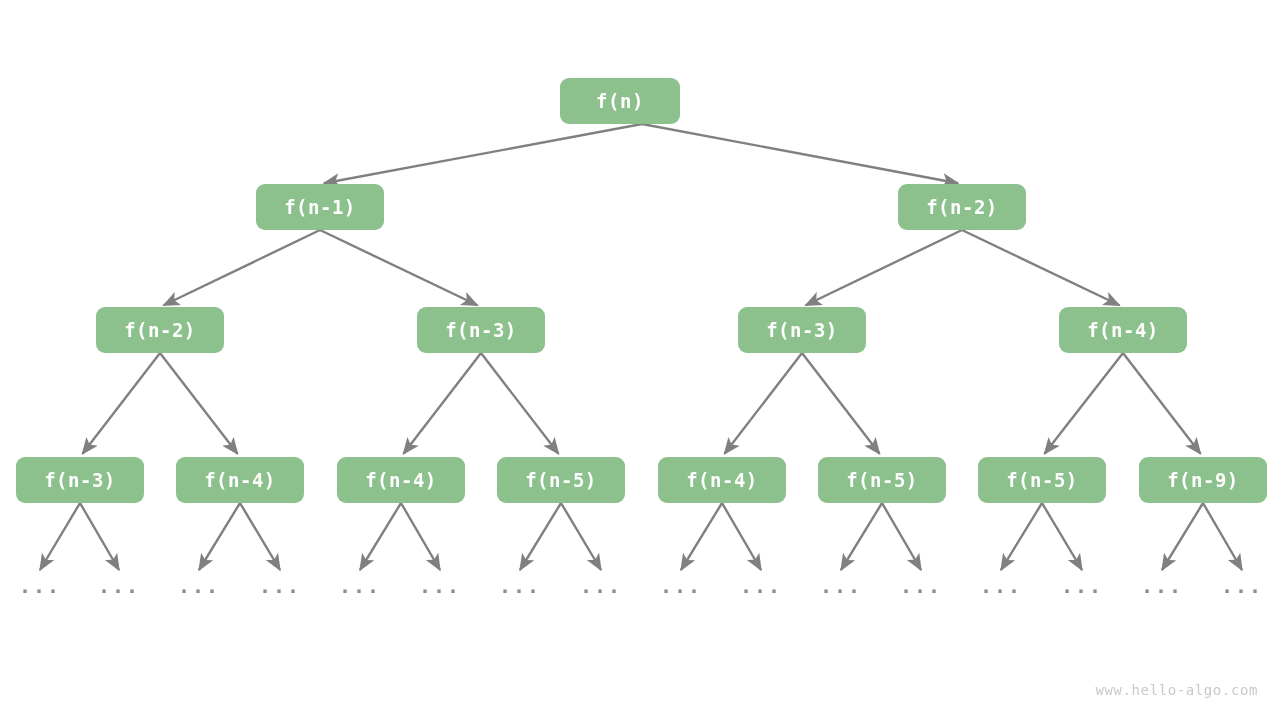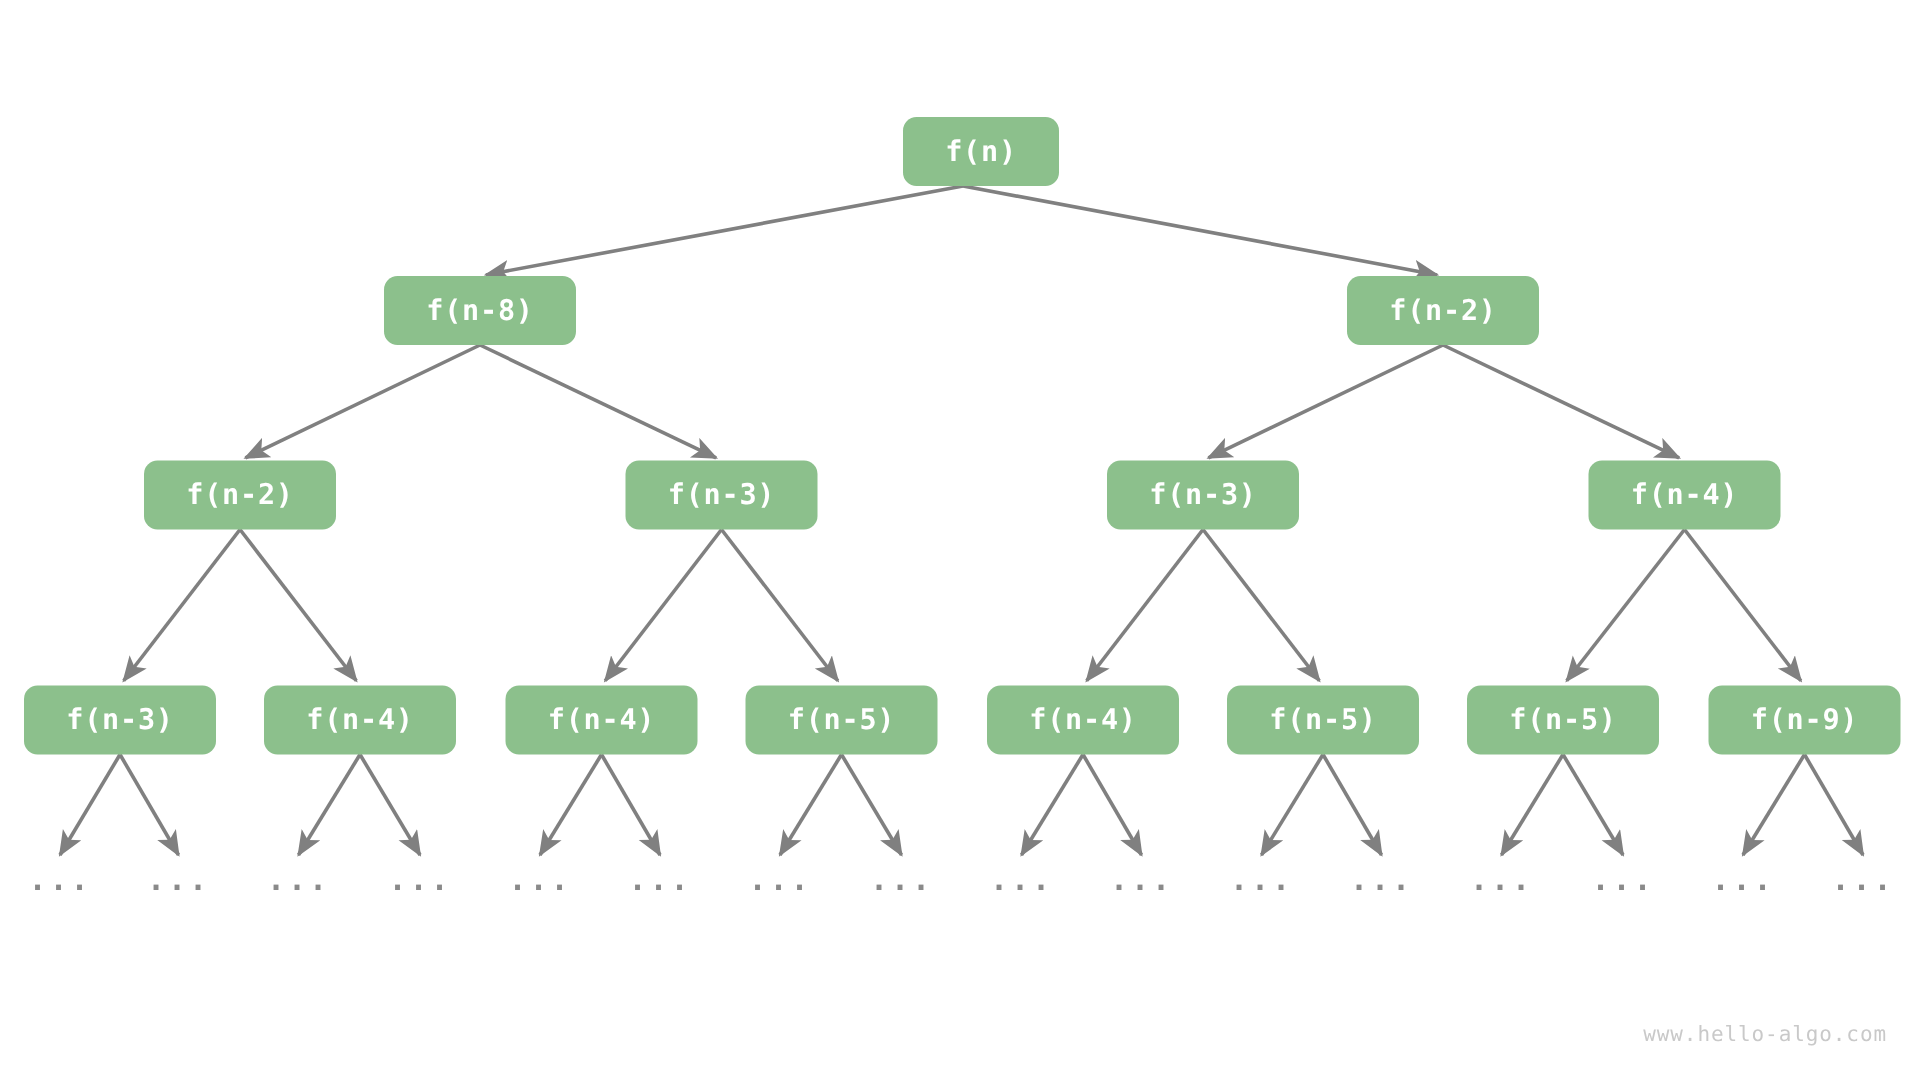--- a/index.html
+++ b/index.html
@@ -103,22 +103,22 @@
         <line x1="722" y1="503" x2="761" y2="570" stroke="#808080" stroke-width="2.4" marker-end="url(#arrow)"></line>
         <line x1="882" y1="503" x2="841" y2="570" stroke="#808080" stroke-width="2.4" marker-end="url(#arrow)"></line>
         <line x1="882" y1="503" x2="921" y2="570" stroke="#808080" stroke-width="2.4" marker-end="url(#arrow)"></line>
         <line x1="1042" y1="503" x2="1001" y2="570" stroke="#808080" stroke-width="2.4" marker-end="url(#arrow)"></line>
         <line x1="1042" y1="503" x2="1082" y2="570" stroke="#808080" stroke-width="2.4" marker-end="url(#arrow)"></line>
         <line x1="1203" y1="503" x2="1162" y2="570" stroke="#808080" stroke-width="2.4" marker-end="url(#arrow)"></line>
         <line x1="1203" y1="503" x2="1242" y2="570" stroke="#808080" stroke-width="2.4" marker-end="url(#arrow)"></line>
       </g>
   </svg>
   <div id="nodes-group">
-      <div class="node" style="left: 602px; top: 78px; width: 104px; height: 46px; background: rgb(140, 192, 140); color: rgb(255, 255, 255);">f(n)</div>
-      <div class="node" style="left: 256px; top: 184px; width: 128px; height: 46px; background: rgb(140, 192, 140); color: rgb(255, 255, 255);">f(n-8)</div>
+      <div class="node" style="left: 560px; top: 78px; width: 120px; height: 46px; background: rgb(140, 192, 140); color: rgb(255, 255, 255);">f(n)</div>
+      <div class="node" style="left: 256px; top: 184px; width: 128px; height: 46px; background: rgb(140, 192, 140); color: rgb(255, 255, 255);">f(n-1)</div>
       <div class="node" style="left: 898px; top: 184px; width: 128px; height: 46px; background: rgb(140, 192, 140); color: rgb(255, 255, 255);">f(n-2)</div>
       <div class="node" style="left: 96px; top: 307px; width: 128px; height: 46px; background: rgb(140, 192, 140); color: rgb(255, 255, 255);">f(n-2)</div>
       <div class="node" style="left: 417px; top: 307px; width: 128px; height: 46px; background: rgb(140, 192, 140); color: rgb(255, 255, 255);">f(n-3)</div>
       <div class="node" style="left: 738px; top: 307px; width: 128px; height: 46px; background: rgb(140, 192, 140); color: rgb(255, 255, 255);">f(n-3)</div>
       <div class="node" style="left: 1059px; top: 307px; width: 128px; height: 46px; background: rgb(140, 192, 140); color: rgb(255, 255, 255);">f(n-4)</div>
       <div class="node" style="left: 16px; top: 457px; width: 128px; height: 46px; background: rgb(140, 192, 140); color: rgb(255, 255, 255);">f(n-3)</div>
       <div class="node" style="left: 176px; top: 457px; width: 128px; height: 46px; background: rgb(140, 192, 140); color: rgb(255, 255, 255);">f(n-4)</div>
       <div class="node" style="left: 337px; top: 457px; width: 128px; height: 46px; background: rgb(140, 192, 140); color: rgb(255, 255, 255);">f(n-4)</div>
       <div class="node" style="left: 497px; top: 457px; width: 128px; height: 46px; background: rgb(140, 192, 140); color: rgb(255, 255, 255);">f(n-5)</div>
       <div class="node" style="left: 658px; top: 457px; width: 128px; height: 46px; background: rgb(140, 192, 140); color: rgb(255, 255, 255);">f(n-4)</div>

